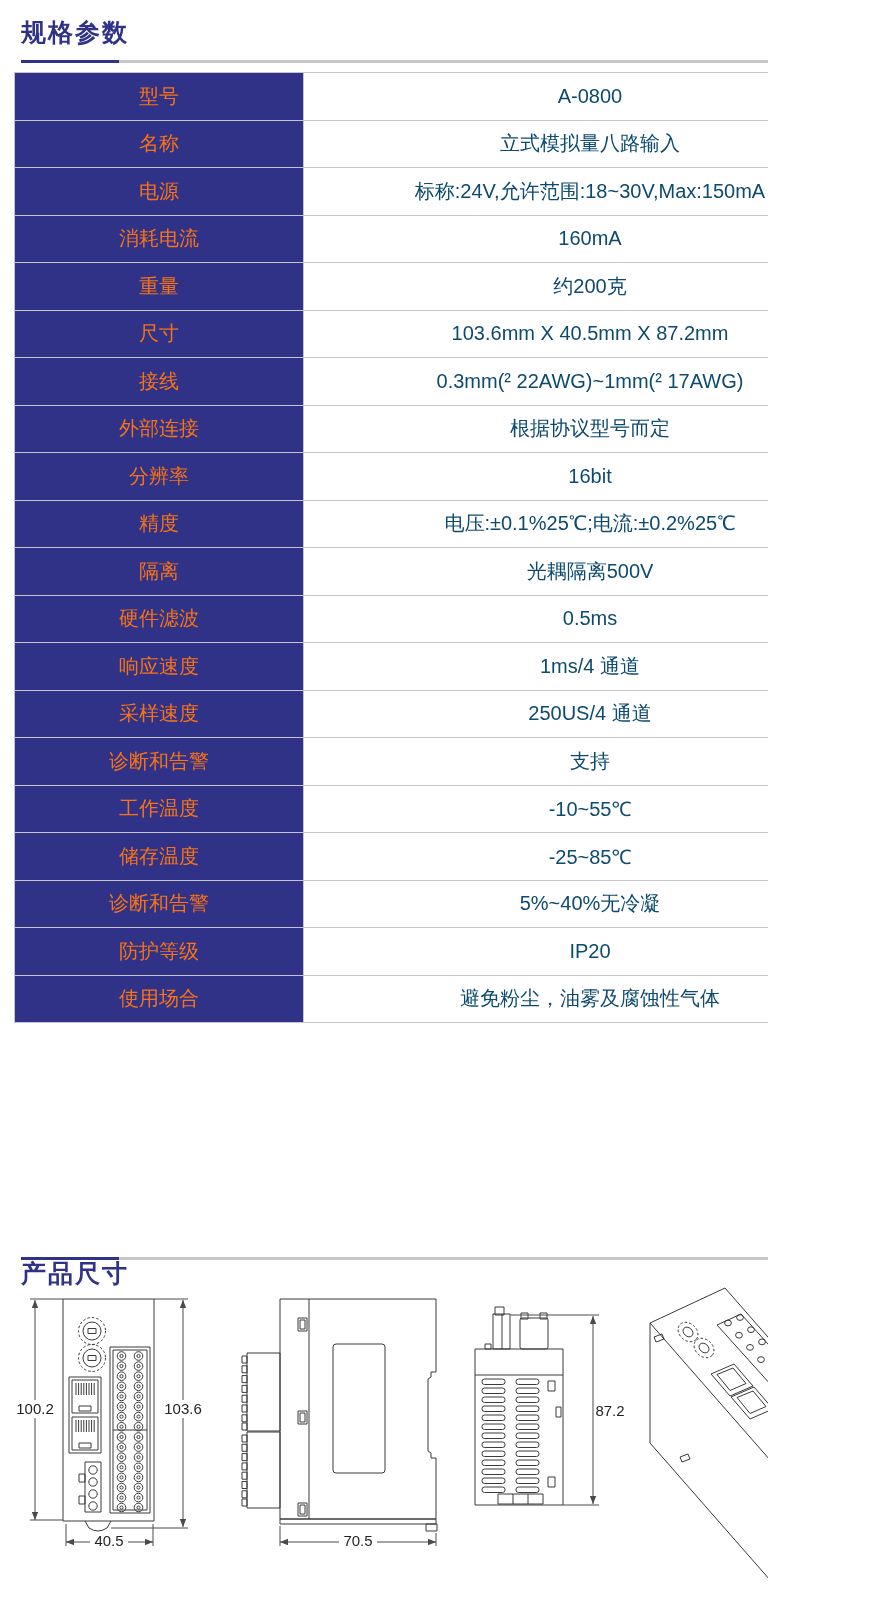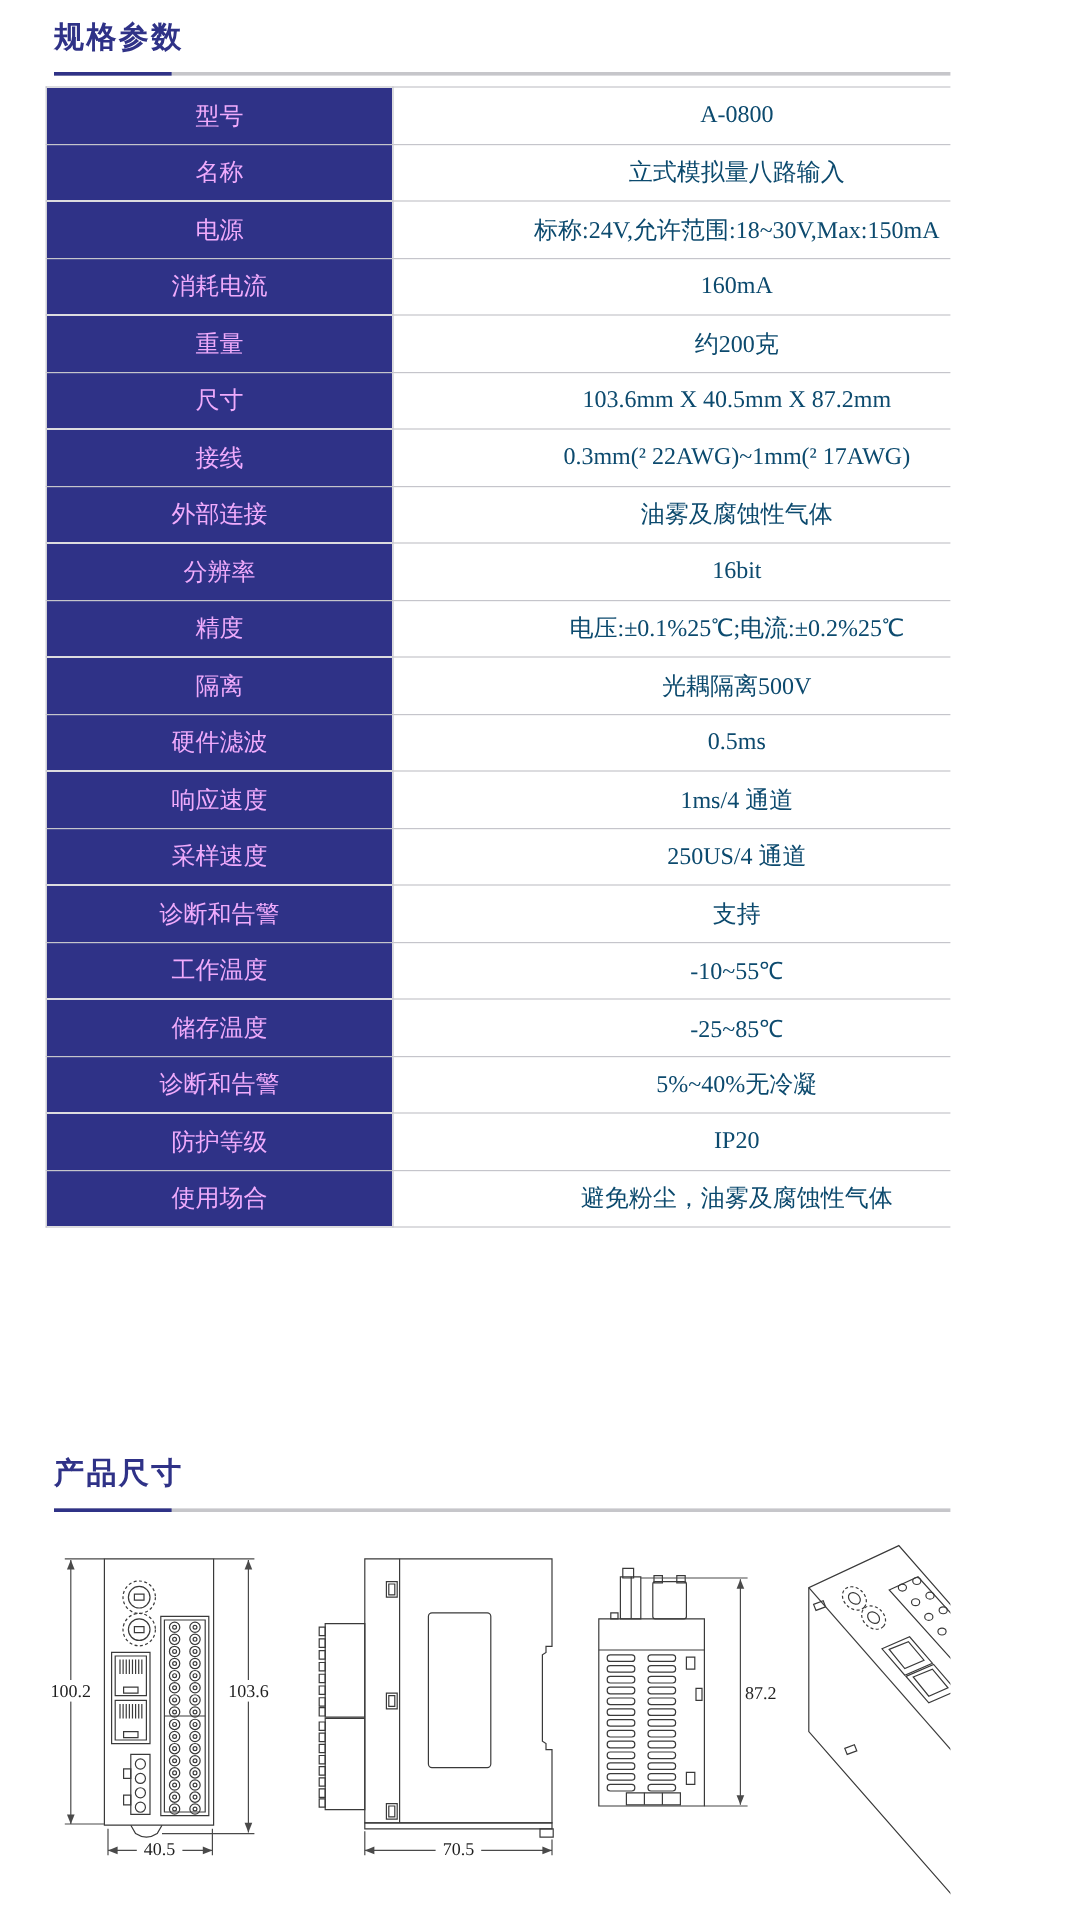--- a/index.html
+++ b/index.html
@@ -1,26 +1,26 @@
 <!DOCTYPE html>
 <html><head>
 <meta charset="utf-8">
 <style>
   html,body{margin:0;padding:0;background:#fff;}
   .page{position:relative;width:768px;height:1603px;background:#ffffff;overflow:hidden;
-        font-family:Liberation Serif, serif;margin-left:24px;}
+        font-family:Liberation Sans, sans-serif;}
   h2.sec{position:absolute;left:21px;margin:0;font-size:25px;line-height:30px;
          color:#2f3287;font-weight:600;letter-spacing:2px;}
   .rule{position:absolute;left:21px;width:856px;height:3px;background:#c6c6ca;}
   .rule i{display:block;width:98px;height:3px;background:#2f3287;}
   table.spec{position:absolute;top:72px;left:14px;width:863px;
              border-collapse:collapse;table-layout:fixed;}
   .spec td{height:46.5px;border:1.5px solid #c5c5cb;text-align:center;vertical-align:middle;
            font-size:20px;padding:0;overflow:hidden;white-space:nowrap;}
-  .spec td.lbl{background:#2f3287;color:#f0abfc;width:288px;}
+  .spec td.lbl{background:#2f3287;color:#f97316;width:288px;}
   .spec td.val{color:#0c4a6e;}
   svg.draw{position:absolute;}
   svg.draw *{vector-effect:non-scaling-stroke;}
   .ln{fill:none;stroke:#3a3a3a;stroke-width:1;}
   .fw{fill:#ffffff;stroke:#3a3a3a;stroke-width:1;}
   .dash{fill:none;stroke:#3a3a3a;stroke-width:1;stroke-dasharray:2.5 2;}
   .dim{fill:none;stroke:#4a4a4a;stroke-width:1;}
   .ah{fill:#4a4a4a;stroke:none;}
   .wbg{fill:#ffffff;stroke:none;}
   .dt{font-size:15px;fill:#1f1f1f;text-anchor:middle;}
@@ -68,21 +68,21 @@
       <td class="val">103.6mm X 40.5mm X 87.2mm</td>
     </tr>
 
     <tr>
       <td class="lbl">接线</td>
       <td class="val">0.3mm(² 22AWG)~1mm(² 17AWG)</td>
     </tr>
 
     <tr>
       <td class="lbl">外部连接</td>
-      <td class="val">油雾及腐蚀性气体</td>
+      <td class="val">根据协议型号而定</td>
     </tr>
 
 
     <tr>
       <td class="lbl">分辨率</td>
       <td class="val">16bit</td>
     </tr>
 
     <tr>
       <td class="lbl">精度</td>
@@ -135,21 +135,21 @@
       <td class="val">IP20</td>
     </tr>
 
     <tr>
       <td class="lbl">使用场合</td>
       <td class="val">避免粉尘，油雾及腐蚀性气体</td>
     </tr>
   </tbody>
   </table>
 
-  <h2 class="sec" style="top:1214px;">产品尺寸</h2>
+  <h2 class="sec" style="top:1258px;">产品尺寸</h2>
   <div class="rule" style="top:1257px;">
       <i></i>
     </div>
 
   <svg class="draw" style="left:15px;top:1268px;" width="215" height="300" viewBox="0 0 215 300">
     <defs>
       <g id="trow">
         <circle class="ln" cx="106.5" cy="0" r="4.3"></circle>
           <circle class="ln" cx="106.5" cy="0" r="1.6"></circle>
         <circle class="ln" cx="123.5" cy="0" r="4.3"></circle>

